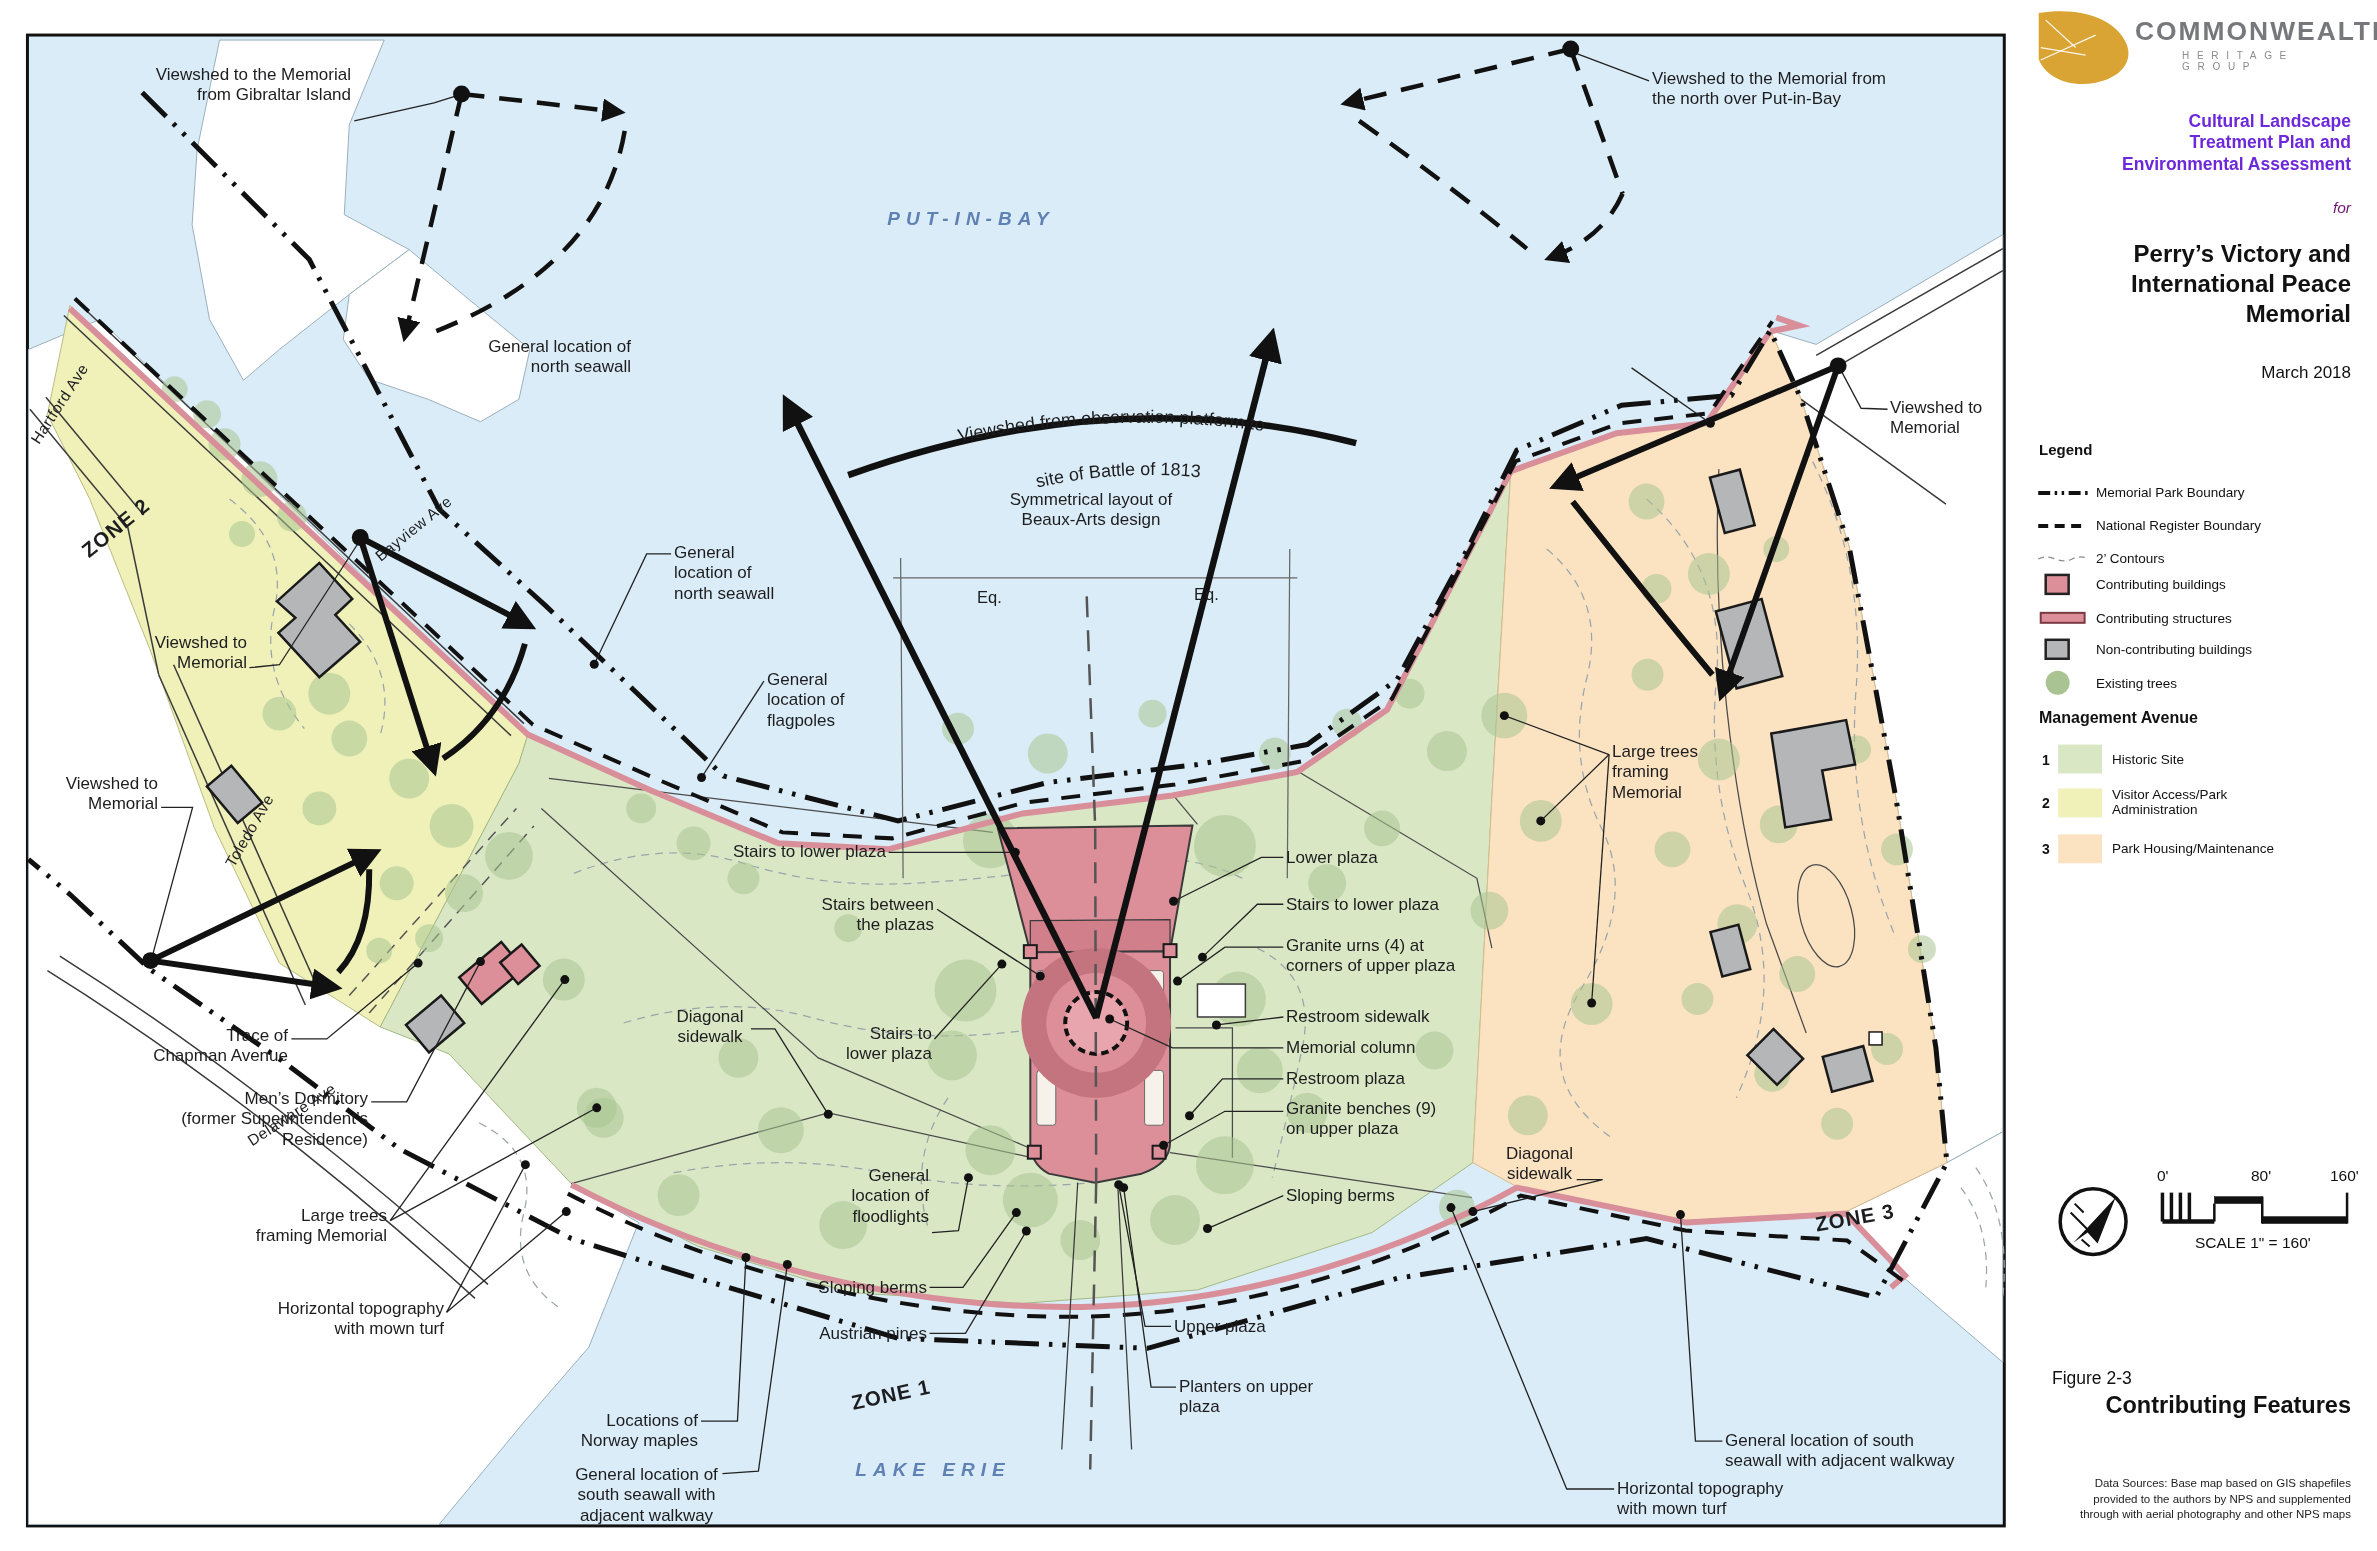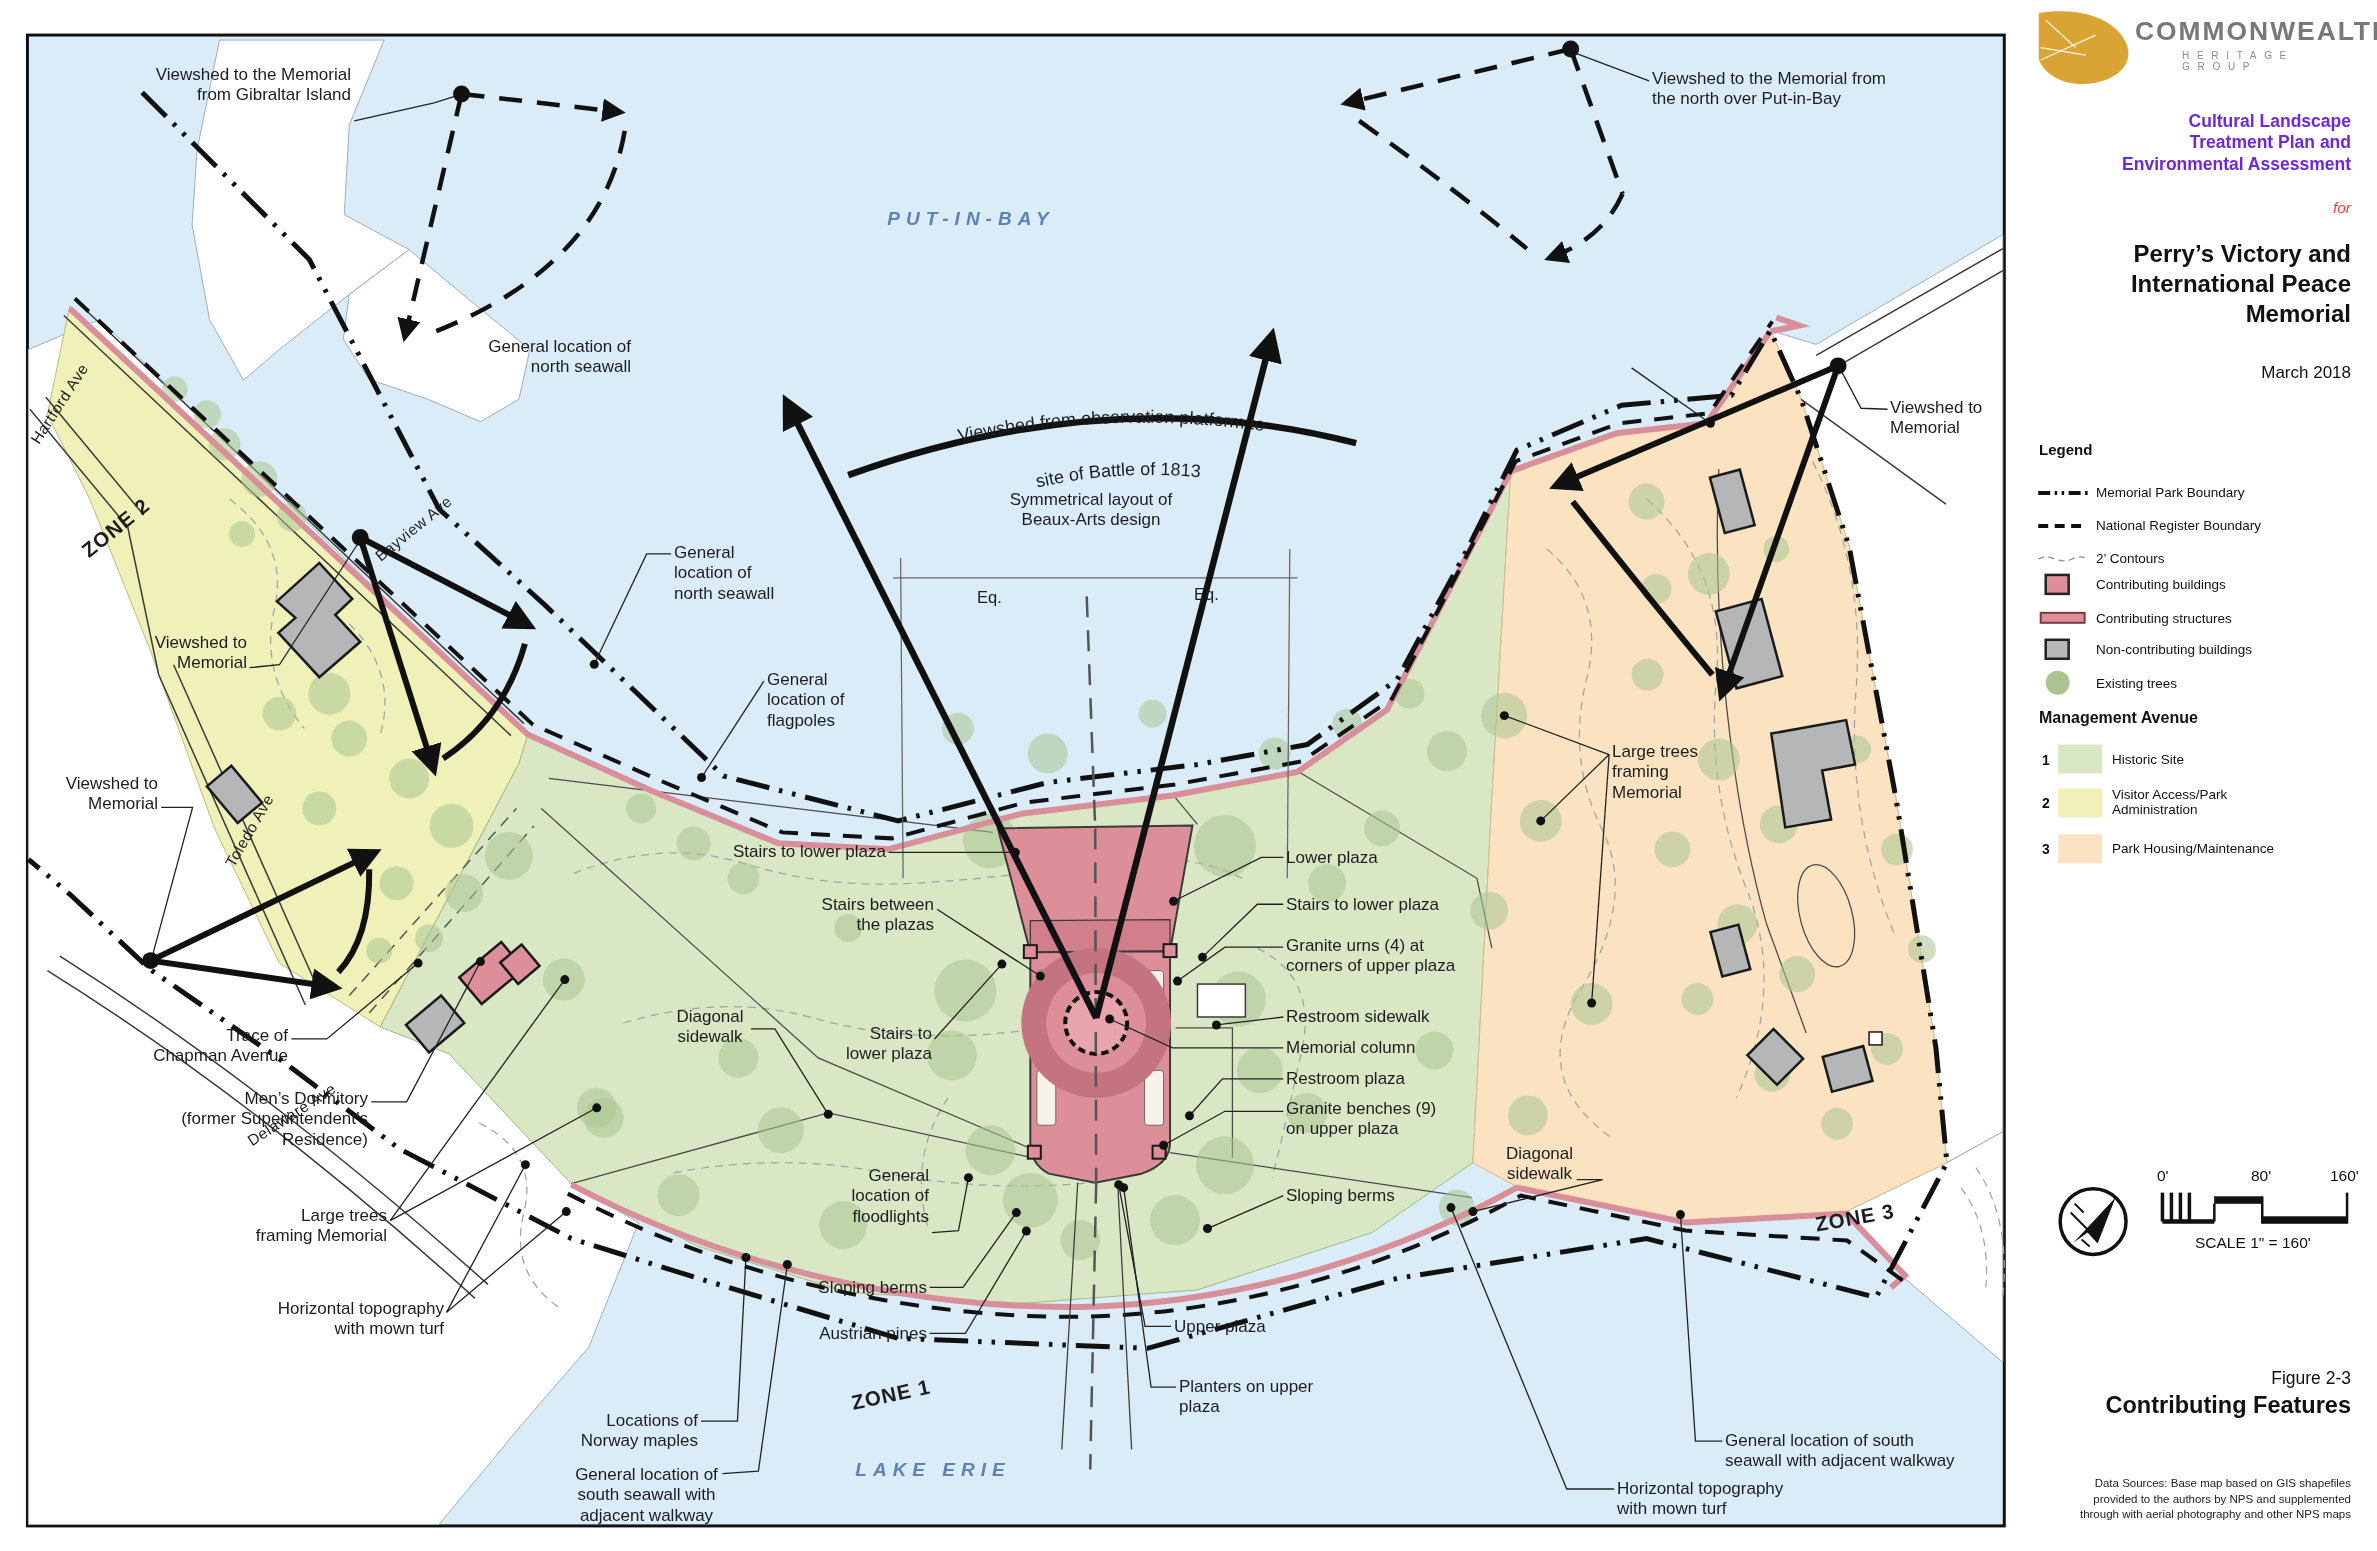--- a/index.html
+++ b/index.html
@@ -12,29 +12,29 @@
   .rot{transform-origin:center center;}
   .water-name{color:#4a6fa8;font-style:italic;letter-spacing:6px;font-size:19px;font-weight:bold;opacity:.85;}
   .street{font-size:15.5px;color:#1d1d1f;letter-spacing:0.5px;}
   .zone-name{font-size:20.5px;font-weight:bold;color:#1d1d1f;letter-spacing:1px;}
   .eq{font-size:16.5px;}
   
   .panel-text{position:absolute;white-space:pre-line;}
   .brand{font-size:26.4px;font-weight:600;letter-spacing:2px;color:#77787b;}
   .brand-sub{font-size:10px;letter-spacing:7.7px;color:#8a8c8e;padding-left:44px;}
   .tb1{font-size:17.5px;font-weight:bold;text-align:right;line-height:1.22;color:#6d28d9;}
-  .tb-for{font-size:15.5px;font-style:italic;text-align:right;color:#ef4444;}
+  .tb-for{font-size:15.5px;font-style:italic;text-align:right;color:#701a75;}
   .tb2{font-size:24px;font-weight:bold;text-align:right;line-height:1.25;color:#111;}
   .tb-date{font-size:17px;text-align:right;color:#111;}
   .lg-head{font-size:15px;font-weight:bold;color:#111;}
   .lg-item{font-size:13.5px;color:#111;}
   .mz-num{font-size:14px;font-weight:bold;color:#111;}
   .scale-num{font-size:15.5px;color:#111;}
   .scale-txt{font-size:15.5px;color:#111;}
-  .fig-num{font-size:17.5px;text-align:right;color:#111;}
+  .fig-num{font-size:17.5px;text-align:left;color:#111;}
   .fig-title{font-size:23.5px;font-weight:bold;text-align:right;color:#111;}
   .sources{font-size:11.5px;text-align:right;color:#222;line-height:1.35;}
 </style>
 </head>
 <body>
 
 <div id="page">
 
 <svg id="map-svg" width="2377" height="1551" viewBox="0 0 4764 3108">
   <defs>

